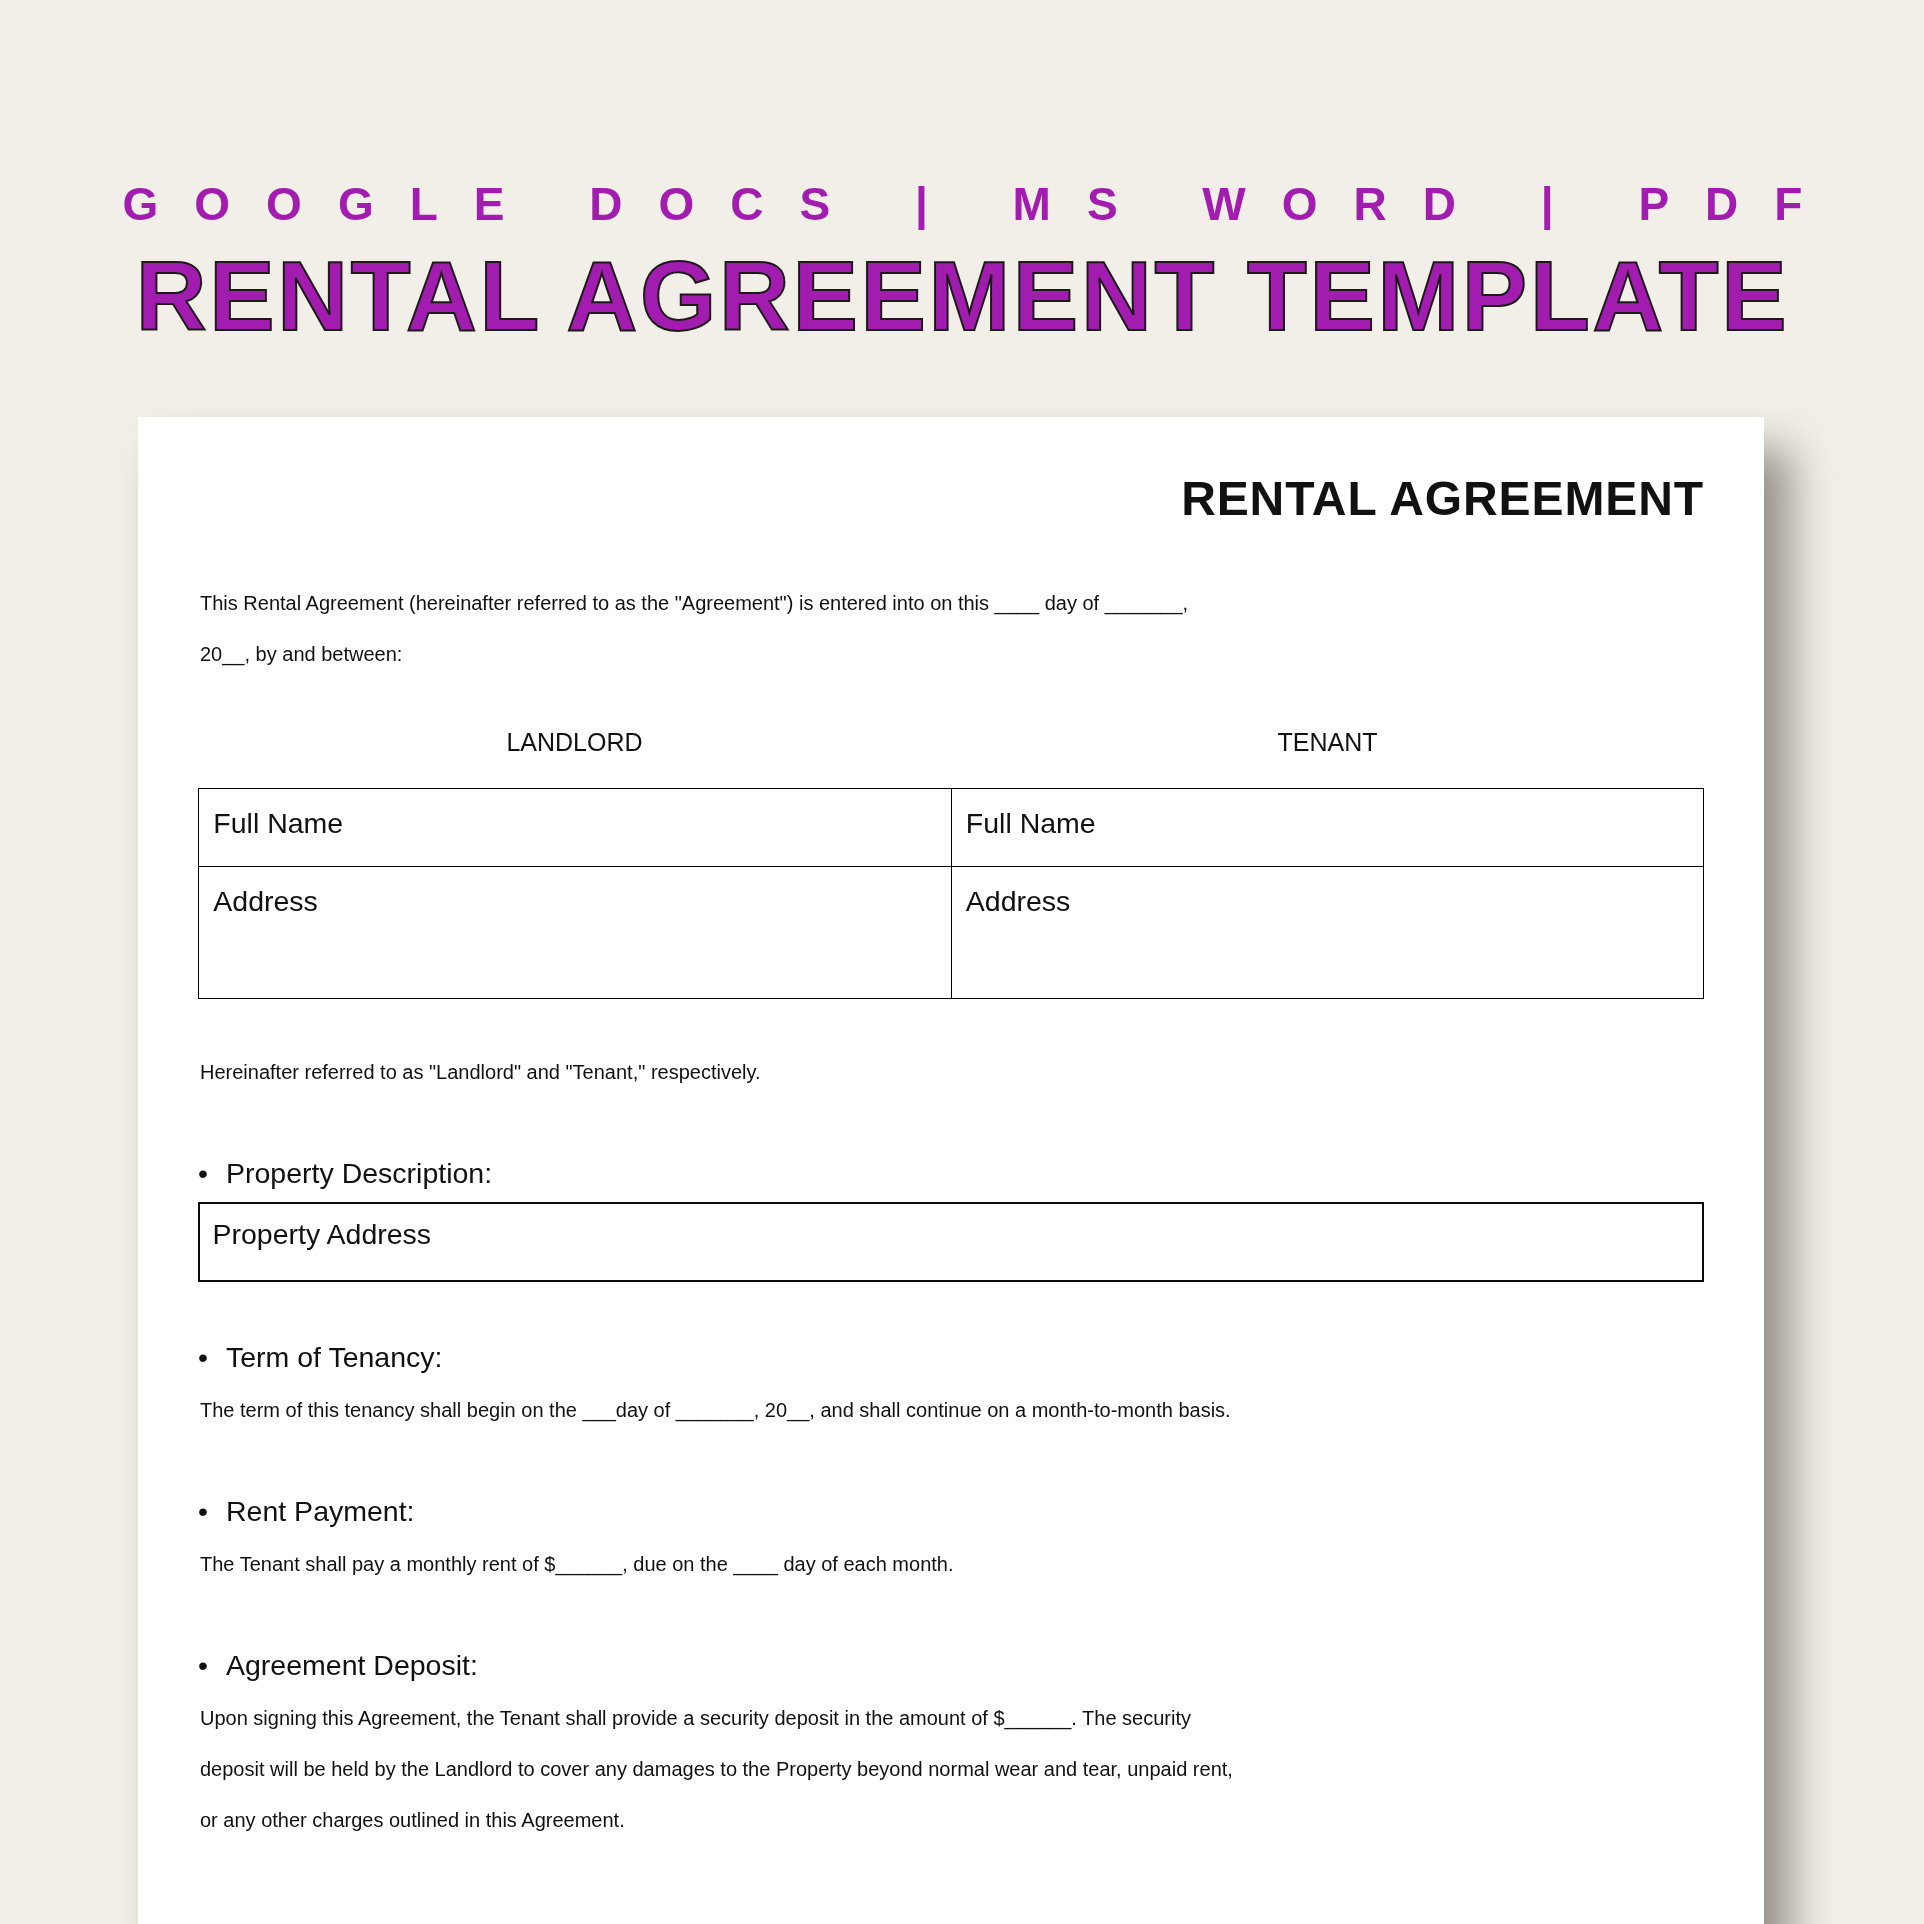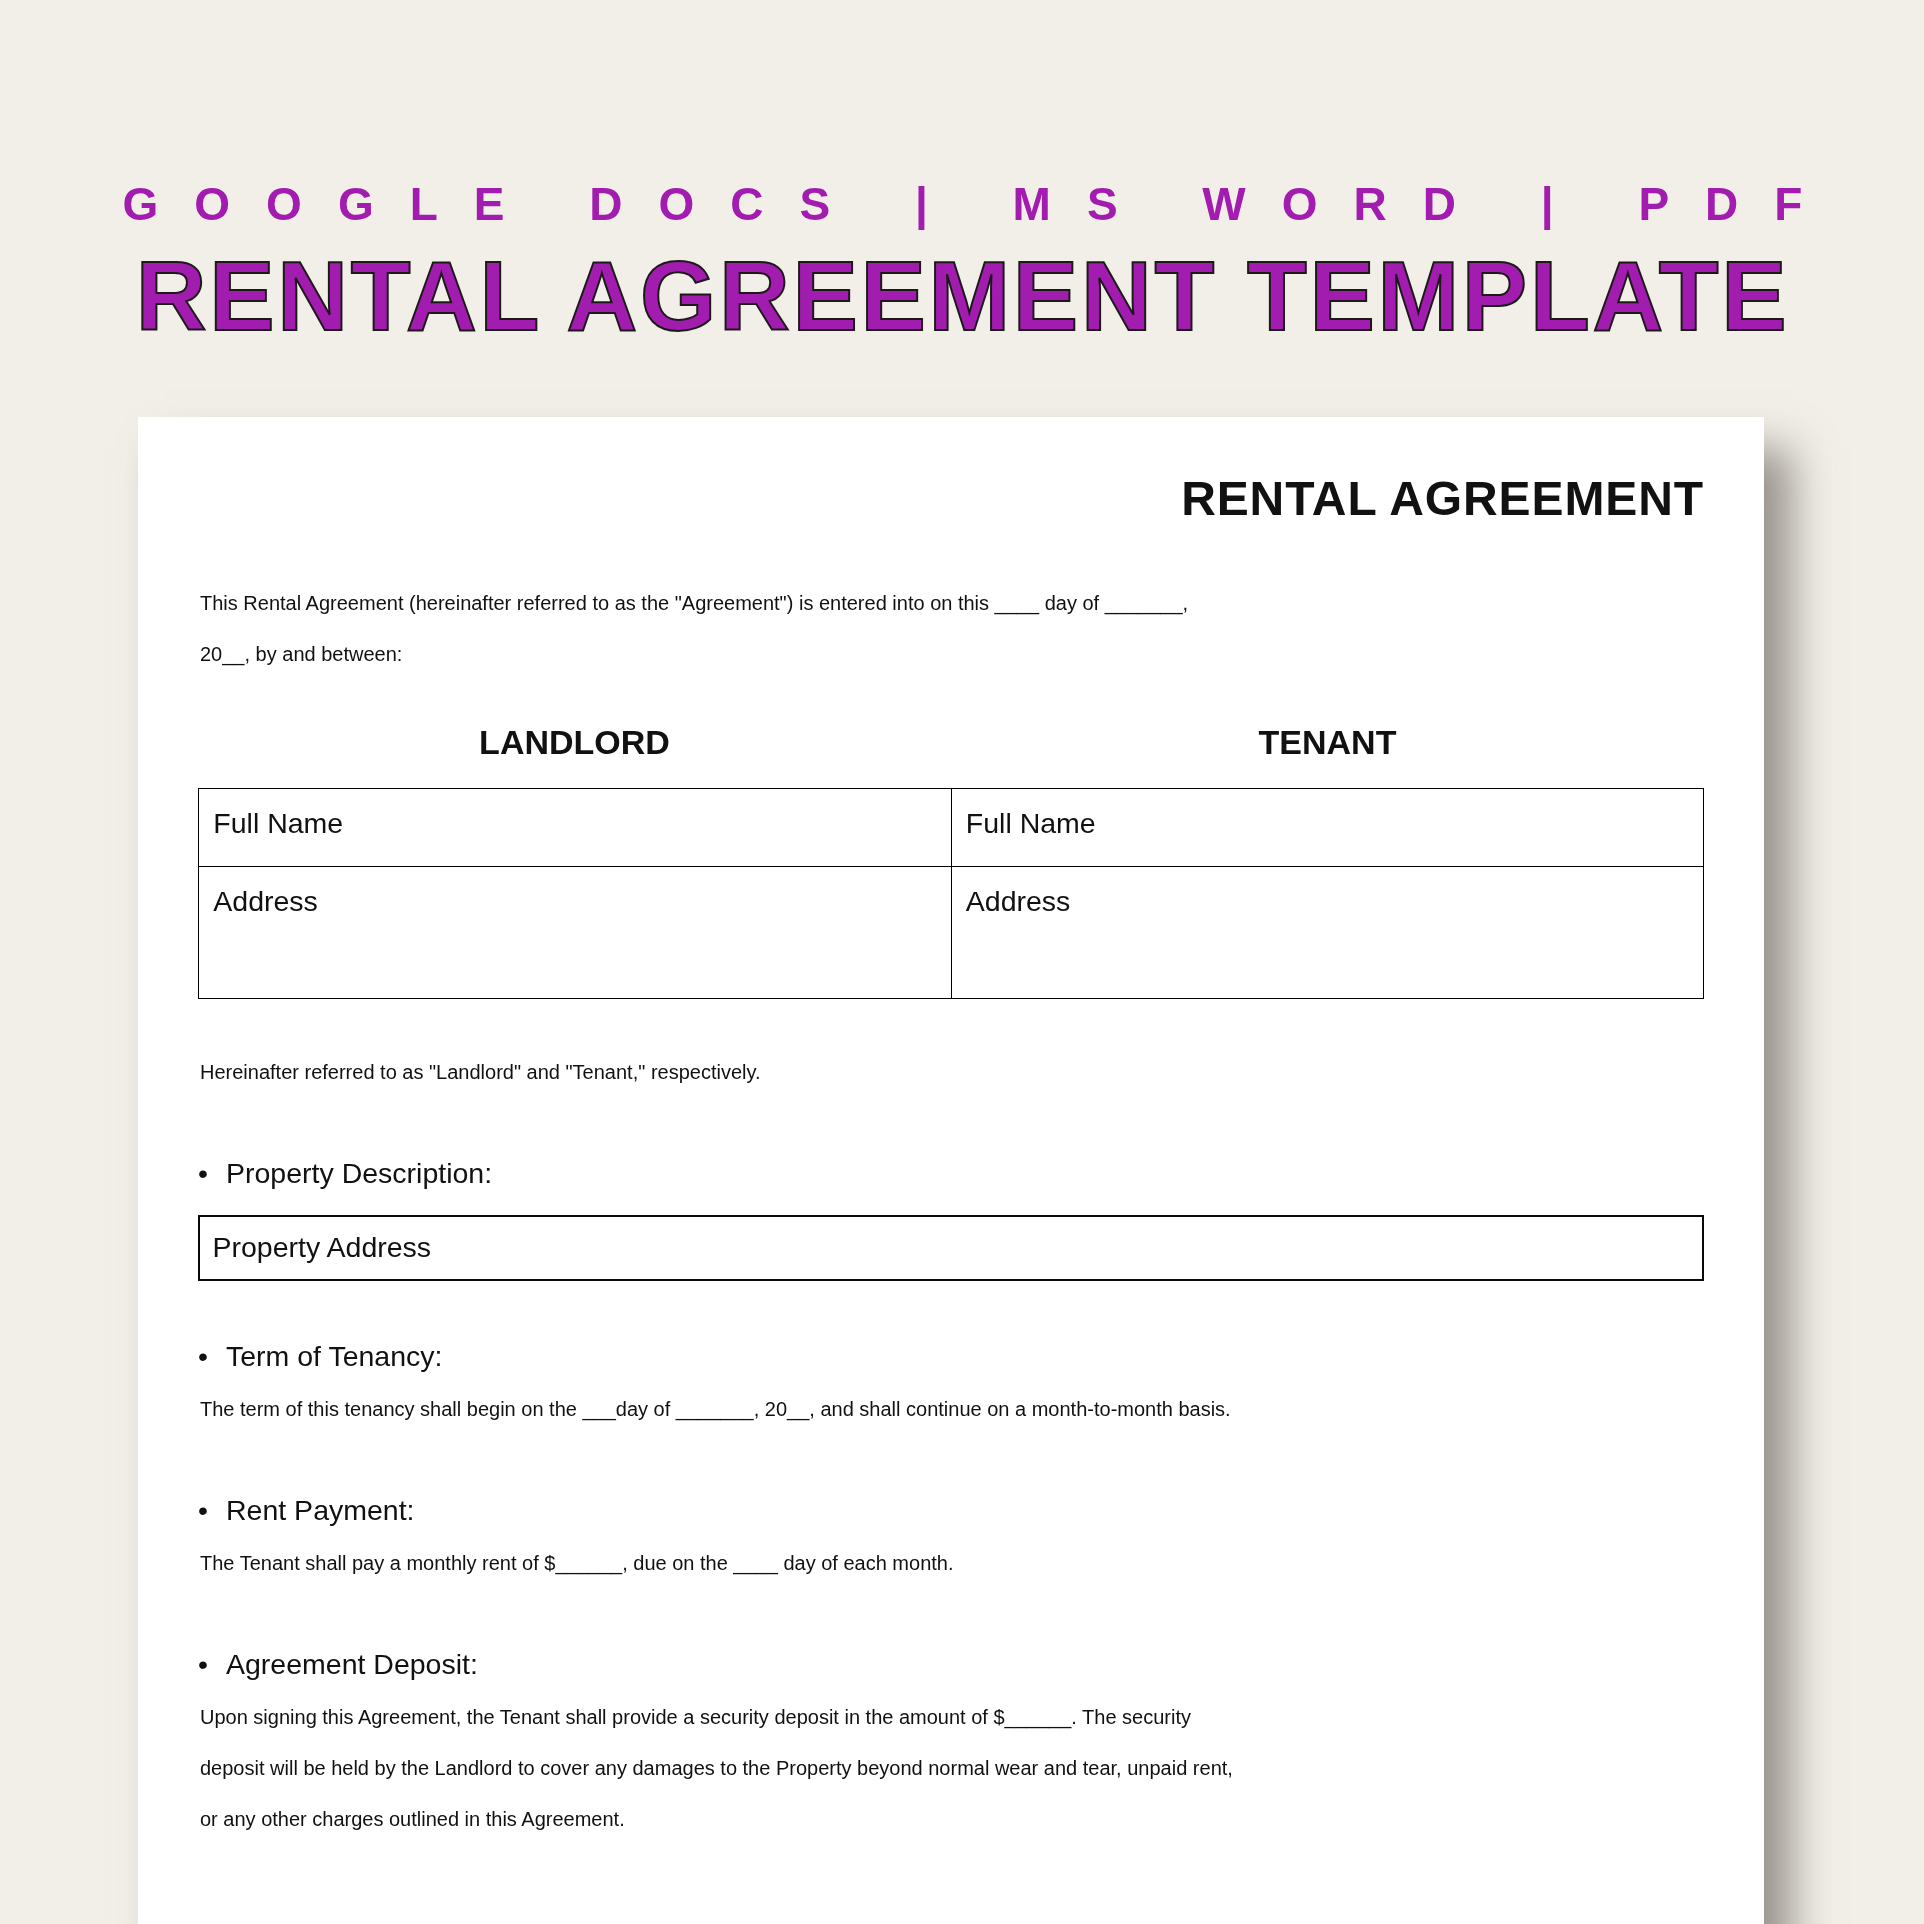--- a/index.html
+++ b/index.html
@@ -69,22 +69,22 @@
   .intro { margin-top: 50px; }
 
   .party-headers {
     display: flex;
     margin-top: 37px;
     line-height: 51px;
   }
   .party-header {
     flex: 1;
     text-align: center;
-    font-size: 34px;
-    font-weight: 700;
+    font-size: 25px;
+    font-weight: 400;
   }
 
   .parties-table {
     width: 100%;
     margin-top: 19.6px;
     border-collapse: collapse;
     table-layout: fixed;
   }
   .parties-table td {
     border: 1.8px solid #000000;
@@ -106,23 +106,23 @@
     font-size: 28.5px;
   }
   .bullet {
     width: 28px;
     flex: 0 0 28px;
     font-size: 28.5px;
   }
   .sec-heading-text { font-weight: 400; }
 
   .prop-box {
-    margin-top: 16px;
+    margin-top: 3px;
     border: 2.7px solid #0a0a0a;
-    height: 66px;
+    height: 80px;
     box-sizing: border-box;
     padding: 14.3px 12.5px 0 12.5px;
     font-size: 28.5px;
   }
 </style>
 </head>
 <body>
 
 <div class="banner">
   <div class="banner-line1">GOOGLE DOCS | MS WORD | PDF</div>

